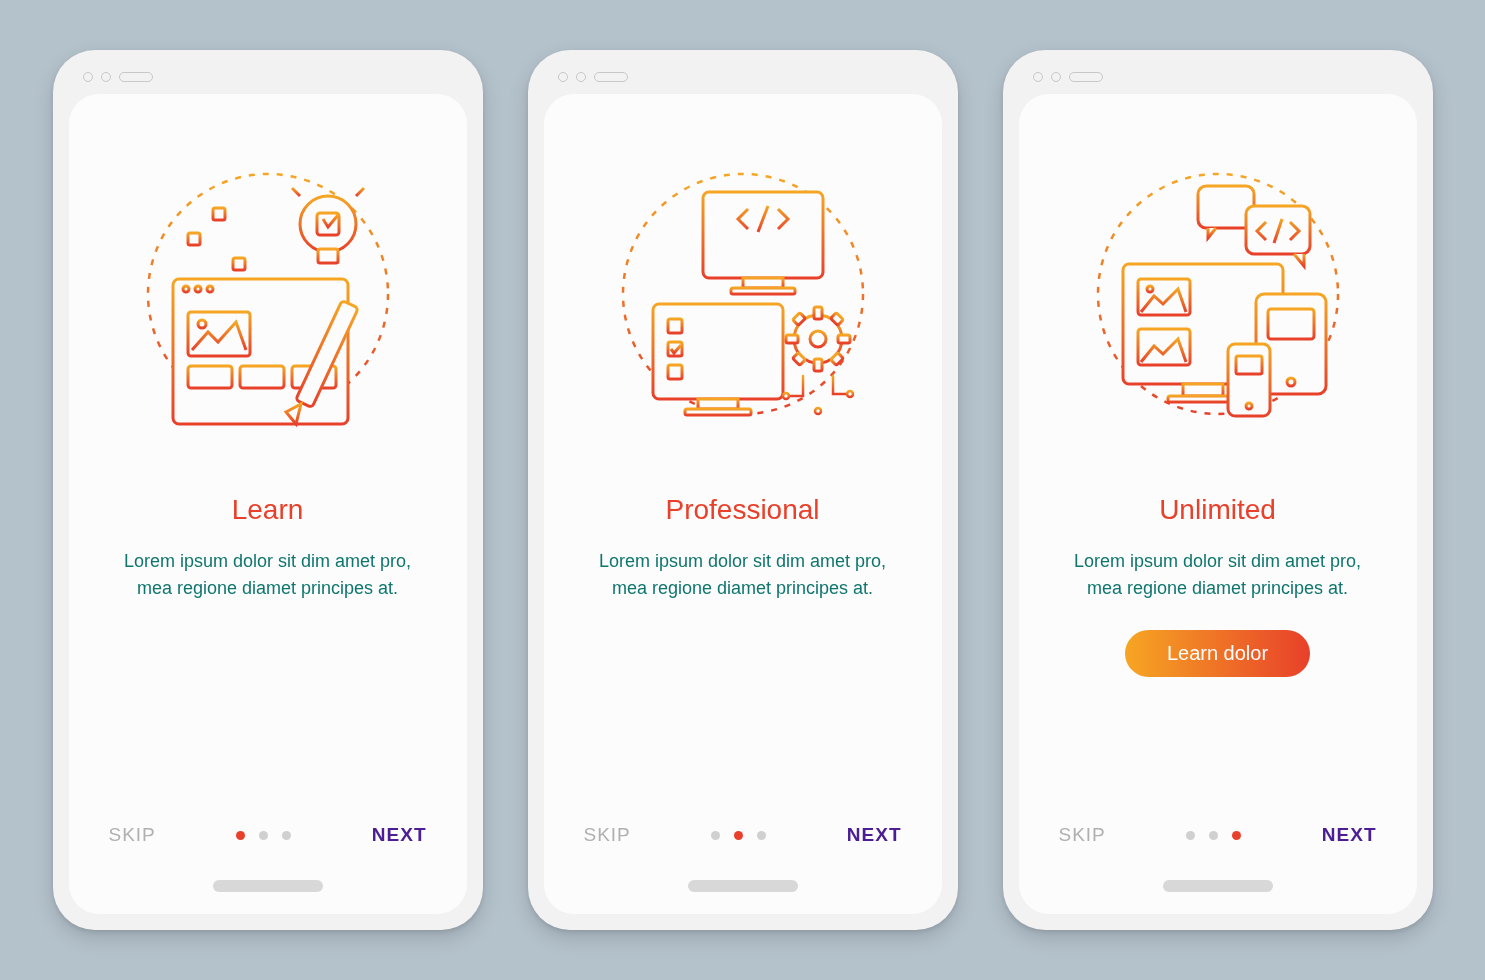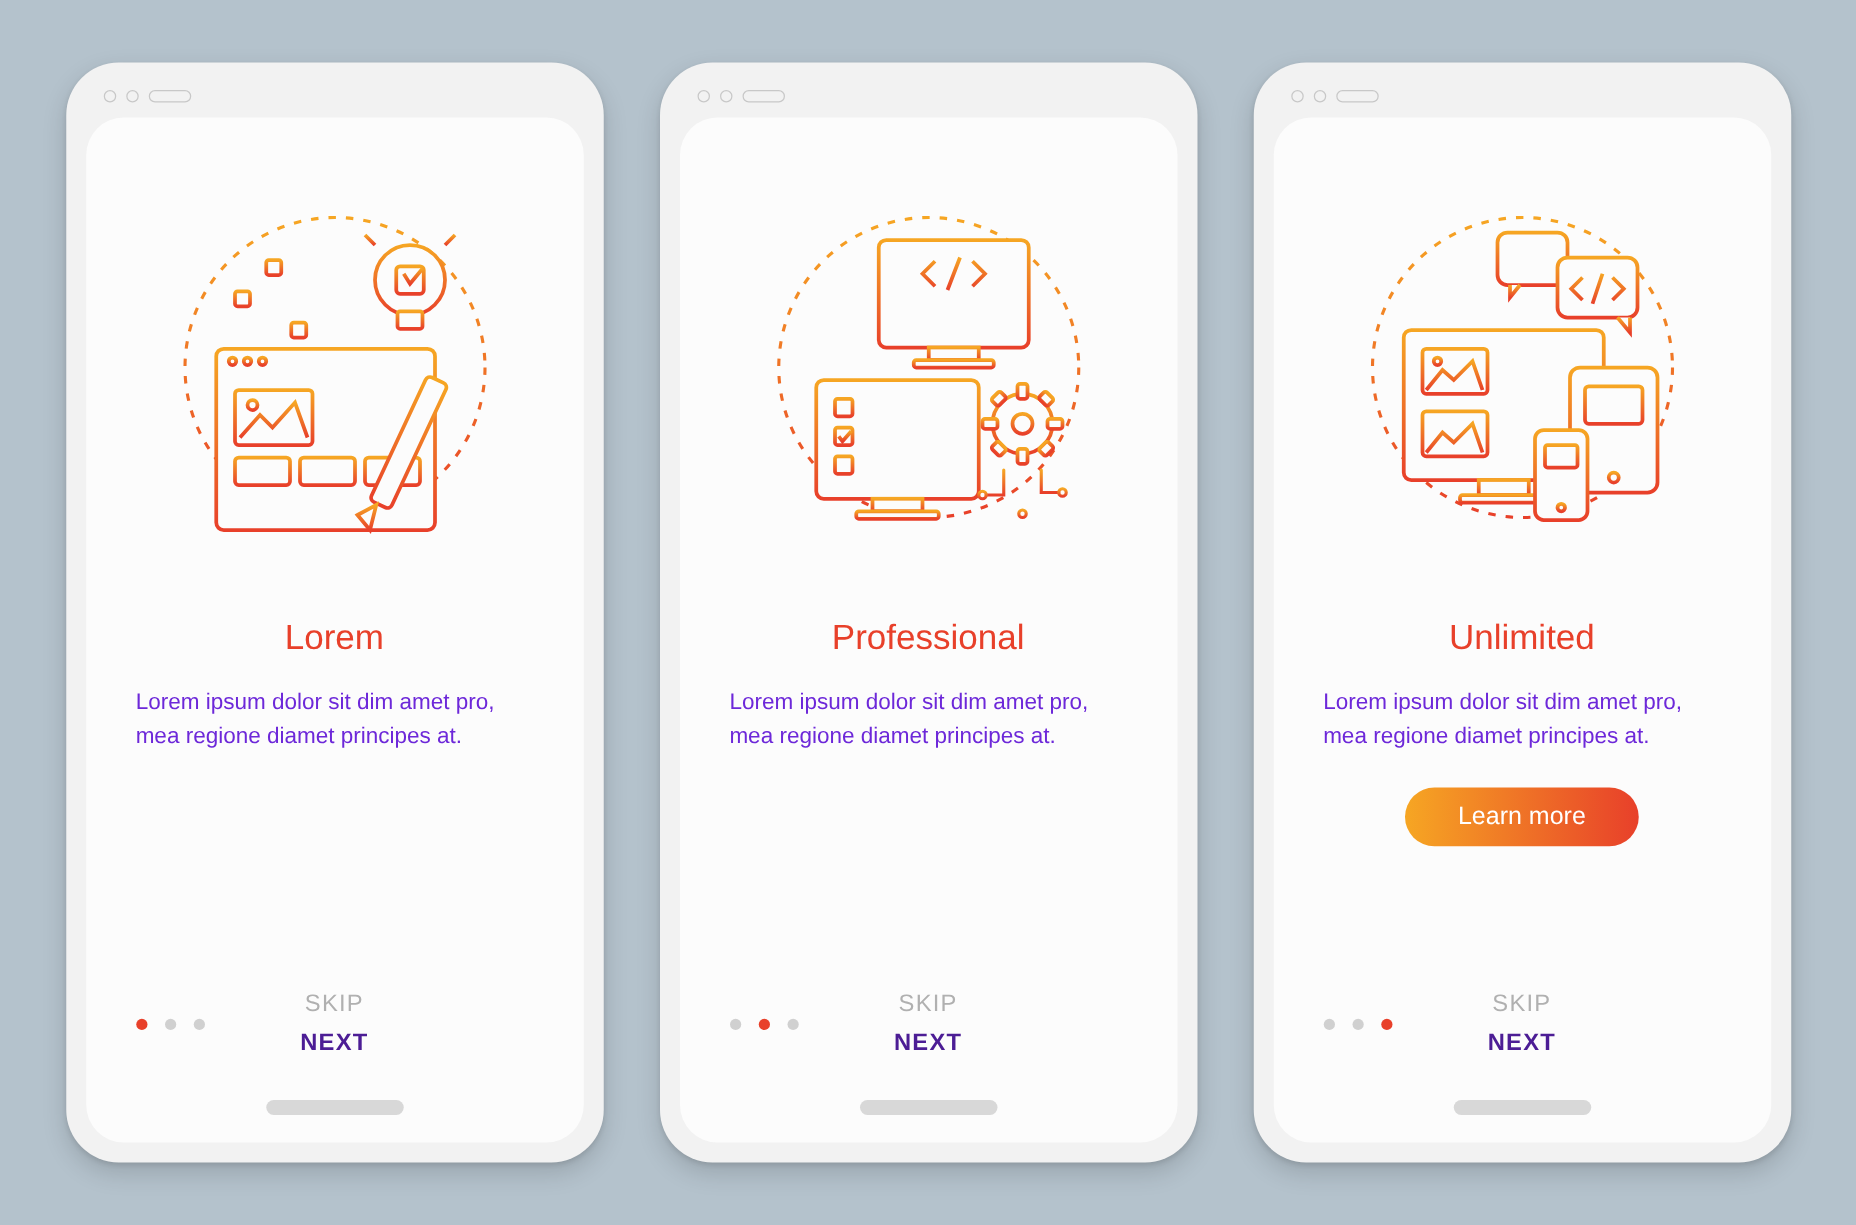--- a/index.html
+++ b/index.html
@@ -59,43 +59,43 @@
   .title {
     font-size: 28px;
     color: #e8402a;
     font-weight: 400;
     margin-top: 40px;
     text-align: center;
   }
   .desc {
     font-size: 18px;
     line-height: 1.5;
-    color: #6d28d9;
-    text-align: left;
+    color: #0f766e;
+    text-align: center;
     margin-top: 22px;
     max-width: 320px;
   }
   .cta {
     margin-top: 28px;
     padding: 12px 42px;
     background: linear-gradient(90deg, #f6a623 0%, #e8402a 100%);
     color: #fff;
     font-size: 20px;
     border: none;
     border-radius: 26px;
     cursor: pointer;
   }
   .nav {
     position: absolute;
     bottom: 68px;
     left: 0; right: 0;
     display: flex;
+    align-items: center;
     justify-content: space-between;
     padding: 0 40px;
-    flex-direction: column;
   }
   .nav-skip {
     font-size: 19px;
     letter-spacing: 1px;
     color: #b0b0b0;
     background: none;
     border: none;
     cursor: pointer;
   }
   .nav-next {
@@ -190,21 +190,21 @@
           <line x1="70" y1="244" x2="150" y2="244"></line>
           <line x1="70" y1="256" x2="218" y2="256"></line>
         </g>
 
         <g stroke="url(#g1)" stroke-width="3" fill="#fcfcfc">
           <rect x="200" y="145" width="18" height="110" rx="4" transform="rotate(25 209 200)"></rect>
           <polygon points="168,258 183,250 178,270"></polygon>
         </g>
       </svg>
     </div>
-    <h2 class="title">Lorem</h2>
+    <h2 class="title">Learn</h2>
     <p class="desc">Lorem ipsum dolor sit dim amet pro, mea regione diamet principes at.</p>
     <div class="nav">
       <button class="nav-skip">SKIP</button>
       <div class="page-dots">
         <span class="active"></span>
         <span></span>
         <span></span>
       </div>
       <button class="nav-next">NEXT</button>
     </div>
@@ -348,21 +348,21 @@
           <rect x="160" y="190" width="42" height="72" rx="7"></rect>
           <rect x="168" y="202" width="26" height="18" rx="2"></rect>
           <line x1="168" y1="228" x2="194" y2="228"></line>
           <line x1="168" y1="238" x2="188" y2="238"></line>
           <circle cx="181" cy="252" r="3" fill="none"></circle>
         </g>
       </svg>
     </div>
     <h2 class="title">Unlimited</h2>
     <p class="desc">Lorem ipsum dolor sit dim amet pro, mea regione diamet principes at.</p>
-    <button class="cta">Learn more</button>
+    <button class="cta">Learn dolor</button>
     <div class="nav">
       <button class="nav-skip">SKIP</button>
       <div class="page-dots">
         <span></span>
         <span></span>
         <span class="active"></span>
       </div>
       <button class="nav-next">NEXT</button>
     </div>
     <div class="home-bar"></div>

